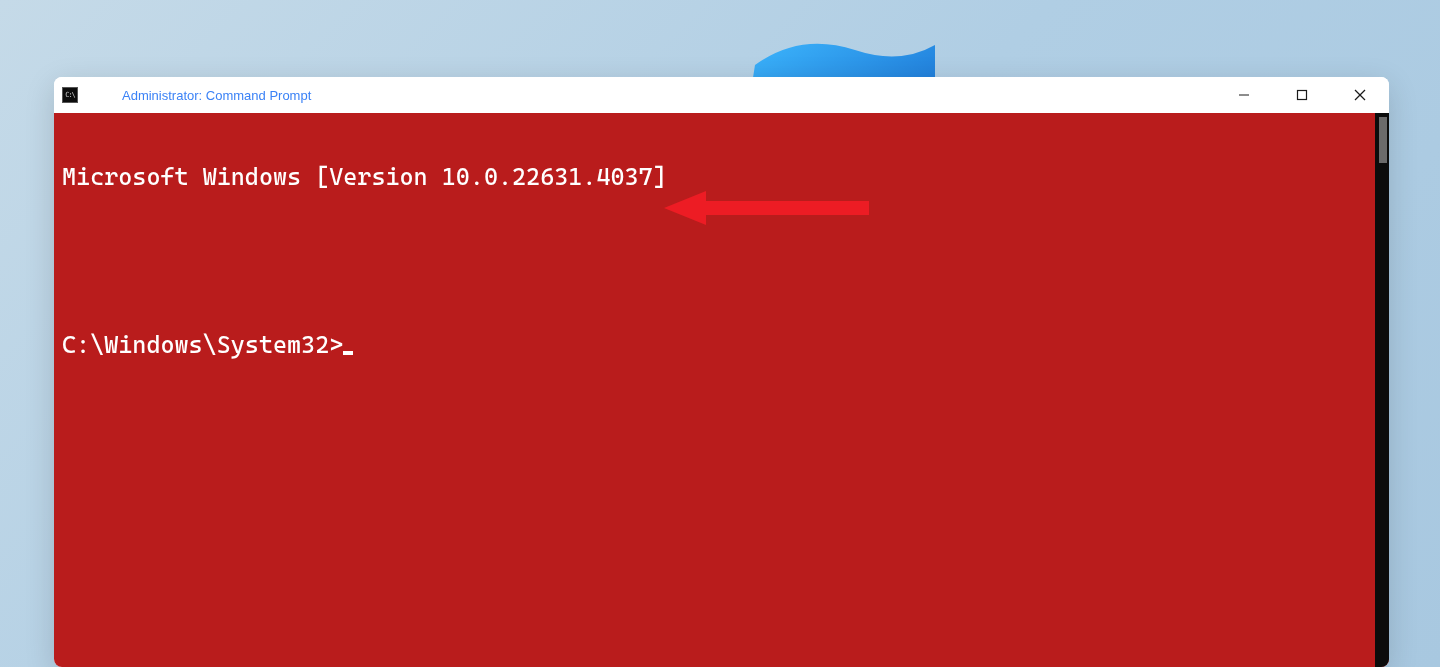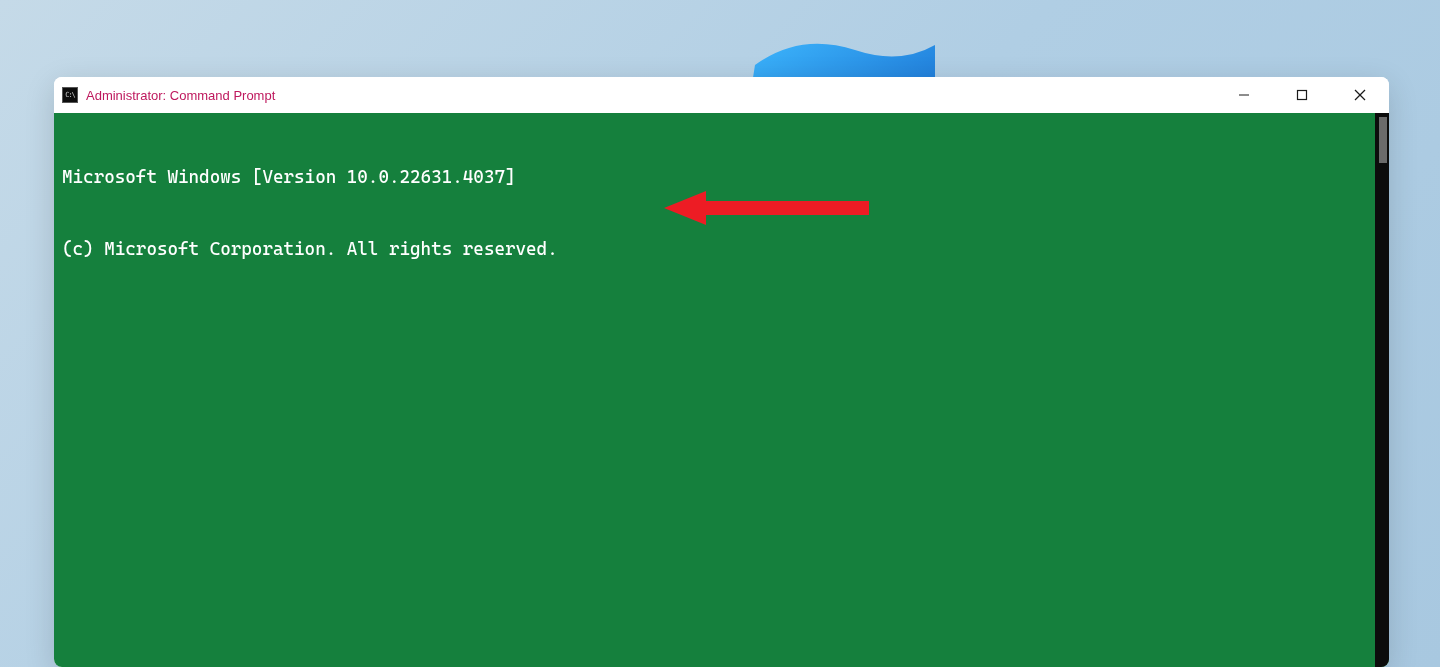--- a/index.html
+++ b/index.html
@@ -49,44 +49,45 @@
       display: flex;
       align-items: center;
       justify-content: center;
       font-size: 7px;
       color: #ccc;
       font-family: monospace;
       letter-spacing: -1px;
     }
     .titlebar-title {
       font-size: 13px;
-      color: #be185d;
+      color: #3b82f6;
+      margin-left: 36px;
     }
     .window-controls {
       position: absolute;
       right: 0;
       top: 0;
       height: 36px;
       display: flex;
     }
     .window-control {
       width: 58px;
       height: 36px;
       display: flex;
       align-items: center;
       justify-content: center;
       cursor: pointer;
     }
     .window-control svg { width: 12px; height: 12px; }
     .terminal-area {
       flex: 1;
-      background: #15803d;
+      background: #b91c1c;
       position: relative;
       font-family: Consolas, "Cascadia Mono", monospace;
-      font-size: 18px;
+      font-size: 24px;
       line-height: 24px;
       color: #ffffff;
       padding: 4px 8px;
       white-space: pre;
       overflow: hidden;
     }
     .terminal-line { white-space: pre; }
     .cursor {
       display: inline-block;
       width: 10px;
@@ -155,23 +156,23 @@
         <svg viewBox="0 0 12 12">
             <line x1="1" y1="1" x2="11" y2="11" stroke="#1a1a1a" stroke-width="1.2"></line>
             <line x1="11" y1="1" x2="1" y2="11" stroke="#1a1a1a" stroke-width="1.2"></line>
           </svg>
       </div>
     </div>
   </div>
 
   <div class="terminal-area">
     <div class="terminal-line">Microsoft Windows [Version 10.0.22631.4037]</div>
-    <div class="terminal-line">(c) Microsoft Corporation. All rights reserved.</div>
     <div class="terminal-line"></div>
     <div class="terminal-line"></div>
+    <div class="terminal-line"><span>C:\Windows\System32&gt;</span><span class="cursor"></span></div>
 
     <div class="scrollbar-track">
       <div class="scrollbar-thumb"></div>
     </div>
   </div>
 </div>
 
 <div class="annotation-arrow">
   <svg width="210" height="48" viewBox="0 0 210 48">
     <polygon points="0,20 42,3 42,13 205,13 205,27 42,27 42,37" fill="#ed1c24"></polygon>

